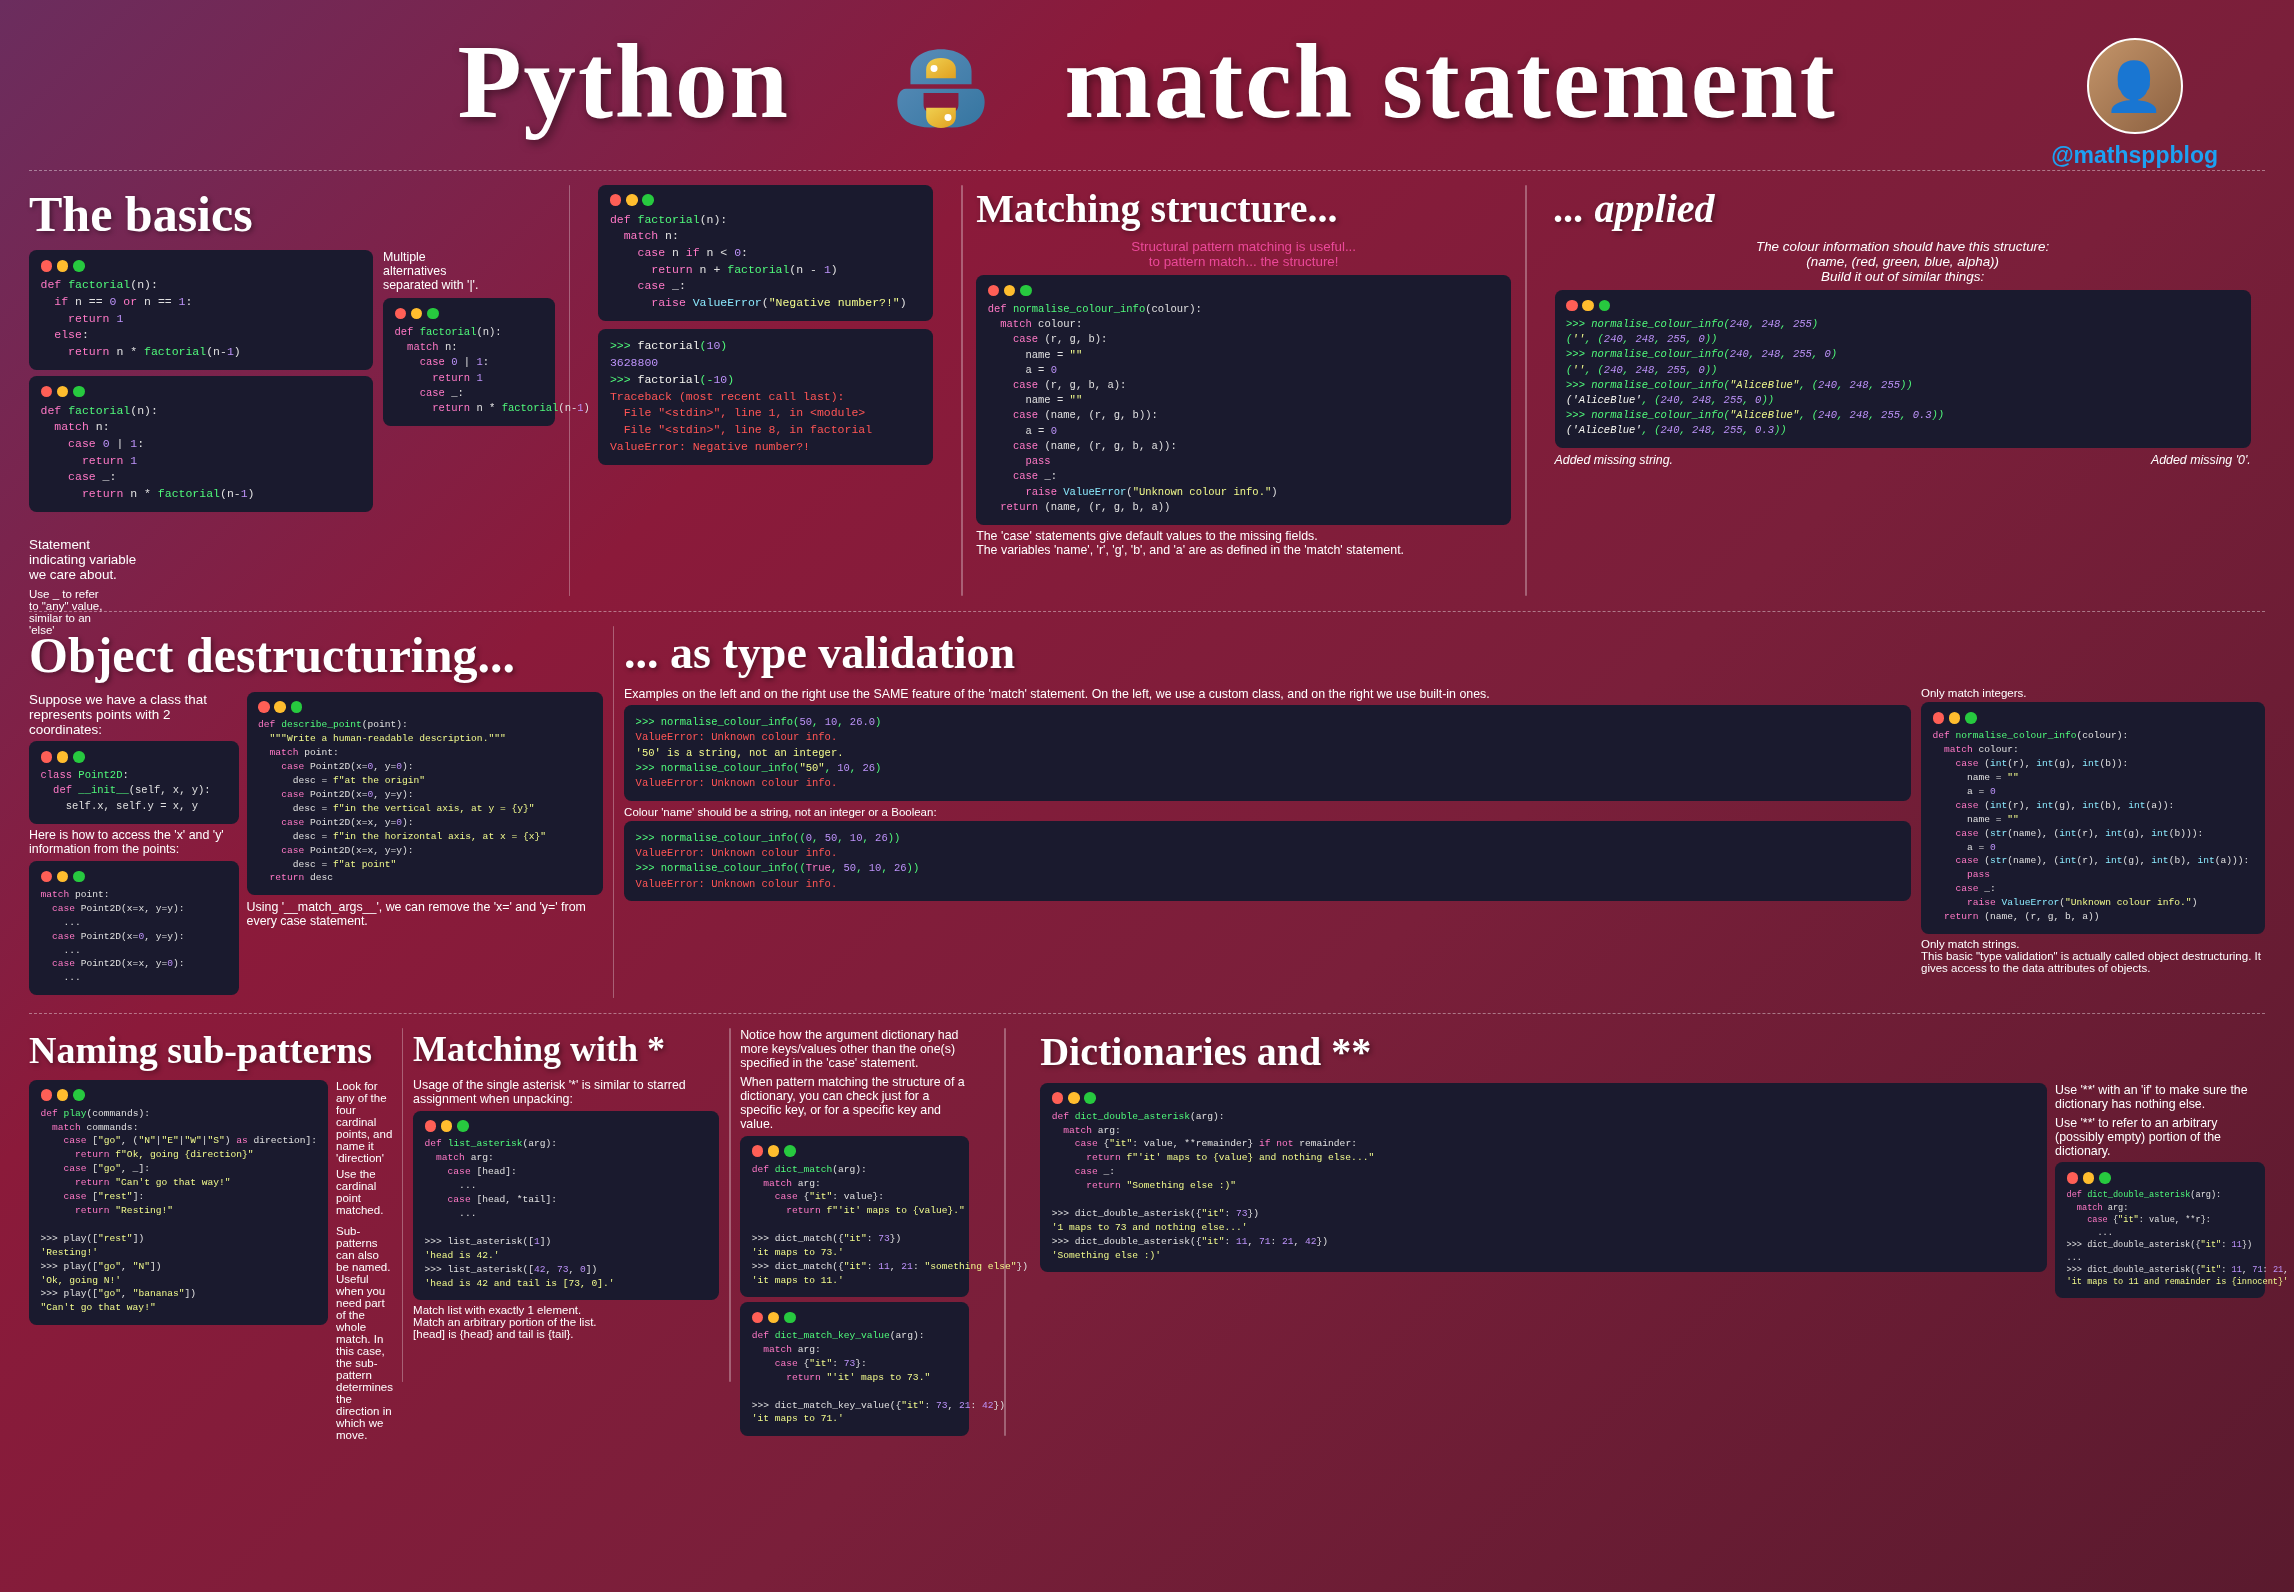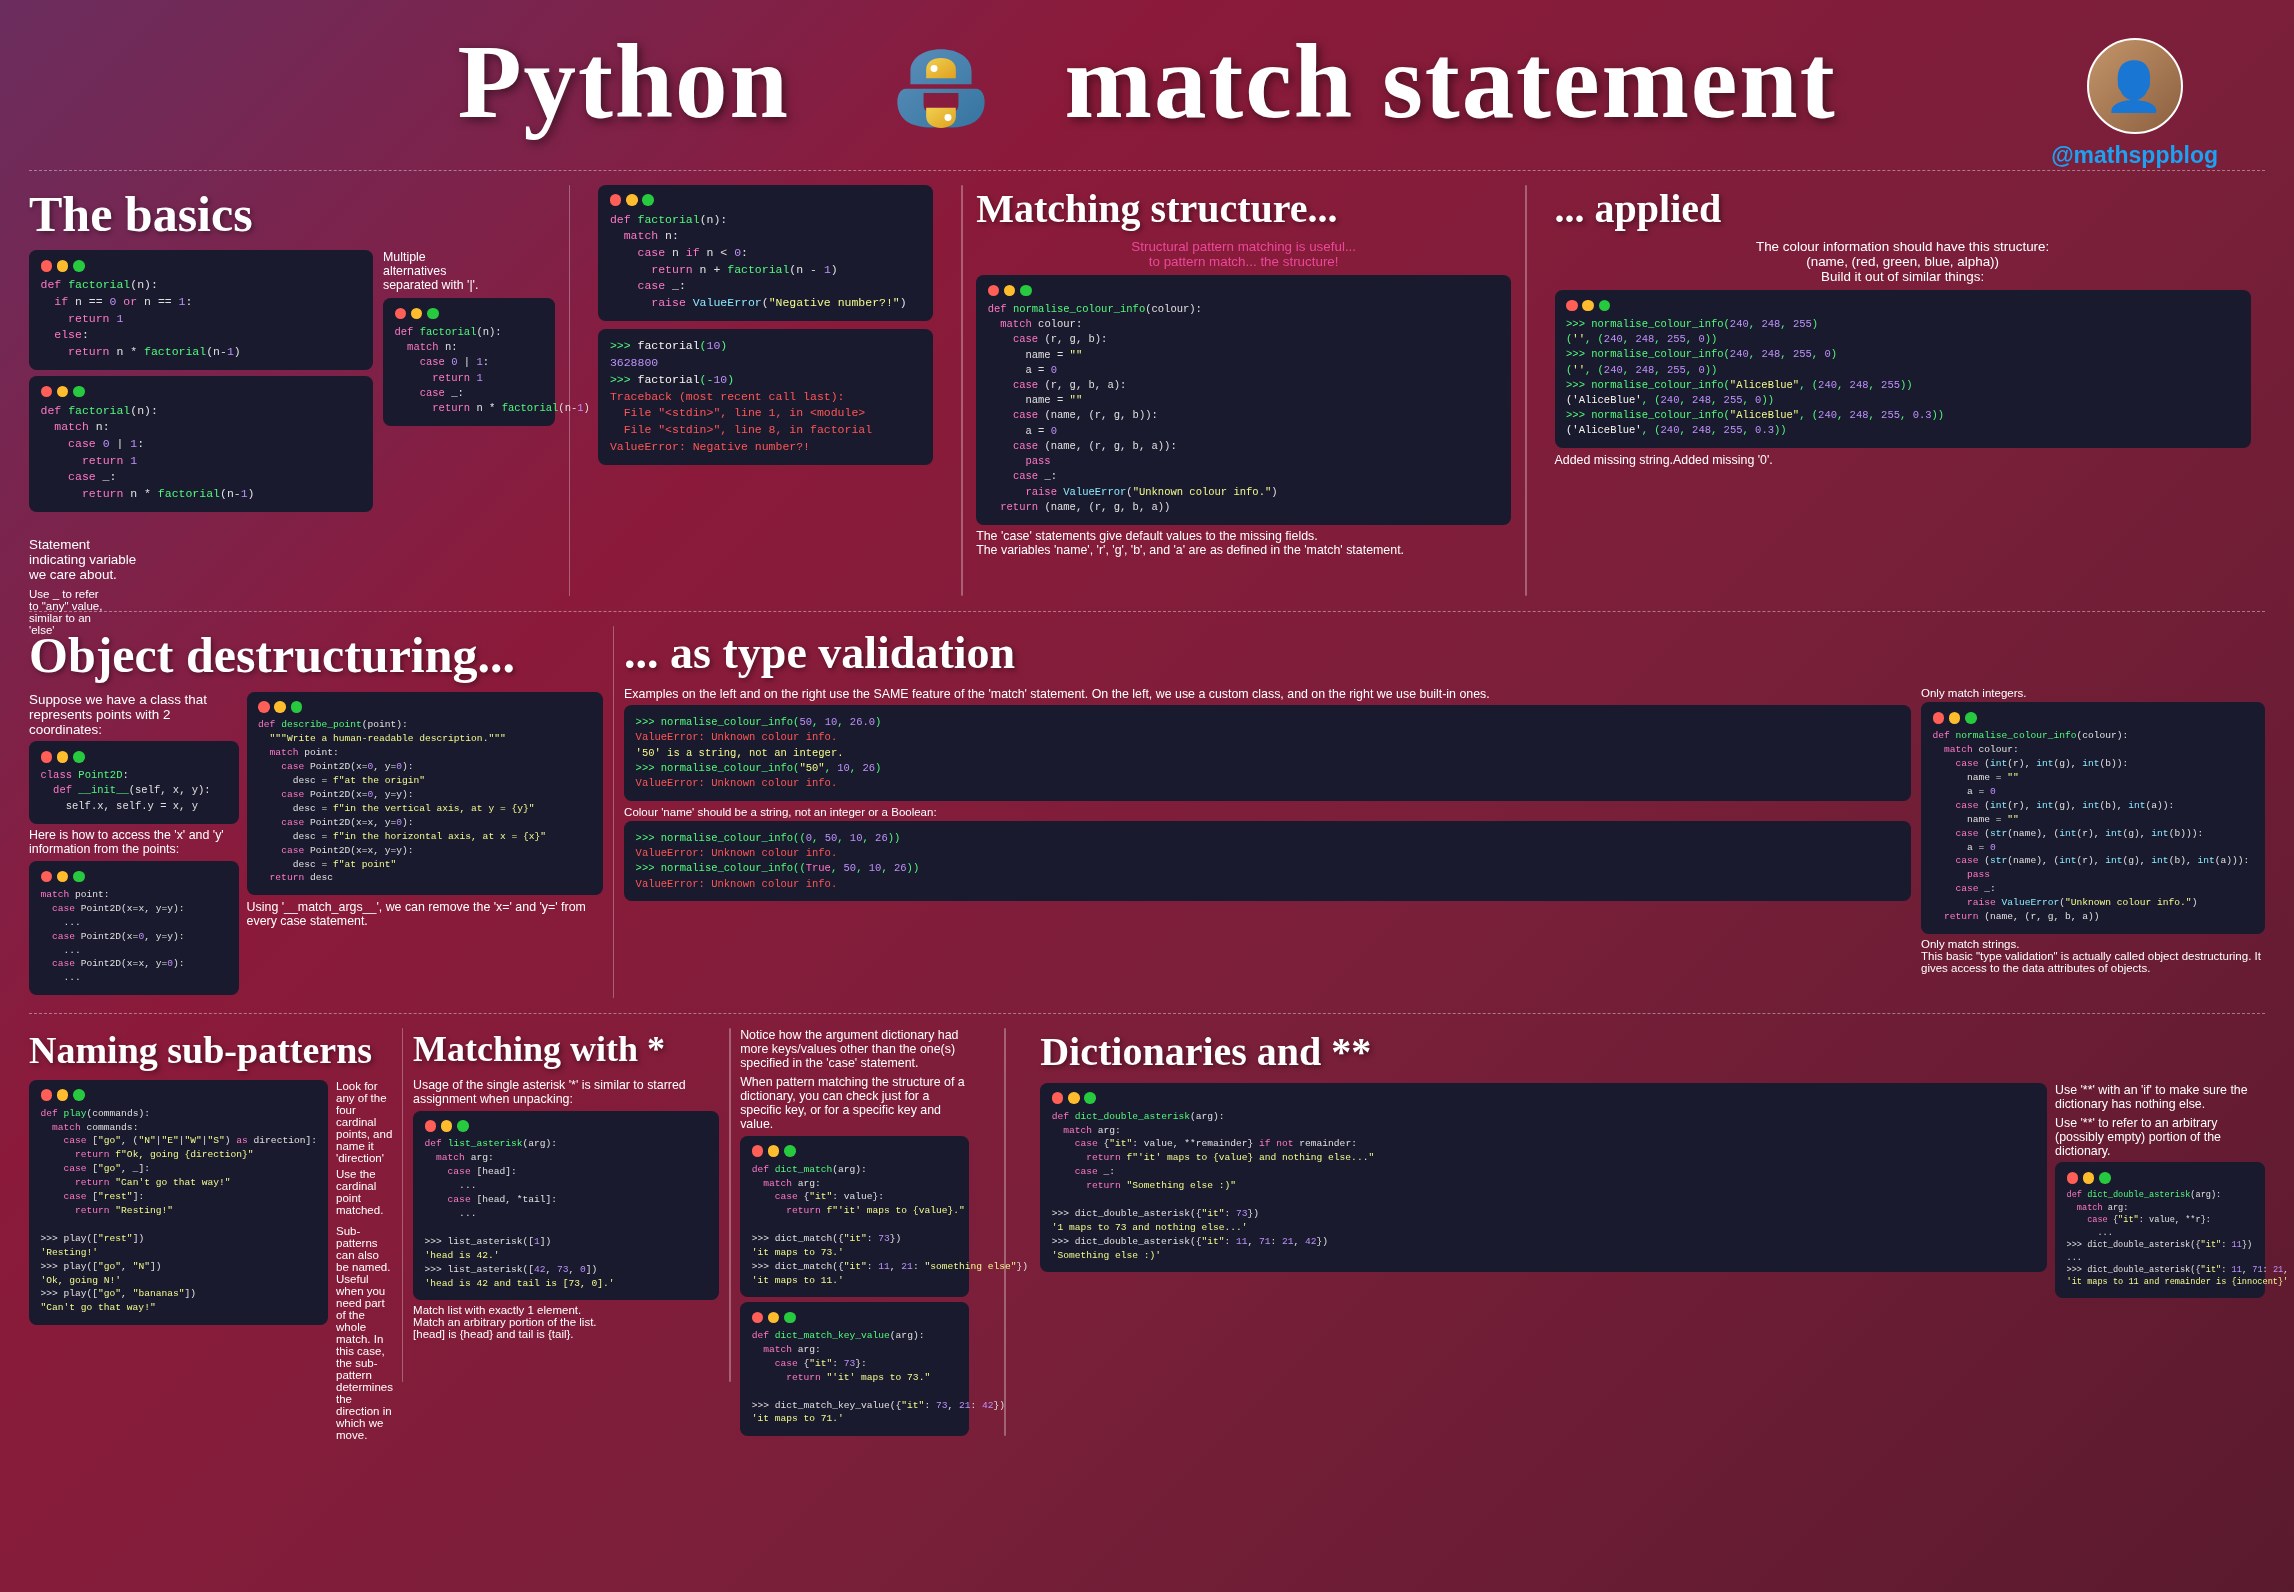--- a/index.html
+++ b/index.html
@@ -126,20 +126,21 @@
       flex-shrink: 0;
       padding: 0 14.3px;
     }
     .matching-structure-section {
       width: 535px;
       flex-shrink: 0;
     }
     .applied-section {
       flex: 1;
       padding: 0 14.3px;
+      font-style: italic;
     }
 
     
     .mid-row {
       display: flex;
       gap: 0;
       padding: 4.8px 29px;
       height: 382px;
     }
 
@@ -339,21 +340,21 @@
         </div>
       <pre style="font-size:10.5px; color:#50fa7b;">&gt;&gt;&gt; normalise_colour_info(<span class="num">240</span>, <span class="num">248</span>, <span class="num">255</span>)
 (<span class="str">''</span>, (<span class="num">240</span>, <span class="num">248</span>, <span class="num">255</span>, <span class="num">0</span>))
 &gt;&gt;&gt; normalise_colour_info(<span class="num">240</span>, <span class="num">248</span>, <span class="num">255</span>, <span class="num">0</span>)
 (<span class="str">''</span>, (<span class="num">240</span>, <span class="num">248</span>, <span class="num">255</span>, <span class="num">0</span>))
 &gt;&gt;&gt; normalise_colour_info(<span class="str">"AliceBlue"</span>, (<span class="num">240</span>, <span class="num">248</span>, <span class="num">255</span>))
 <span class="var">('AliceBlue'</span>, (<span class="num">240</span>, <span class="num">248</span>, <span class="num">255</span>, <span class="num">0</span>))
 &gt;&gt;&gt; normalise_colour_info(<span class="str">"AliceBlue"</span>, (<span class="num">240</span>, <span class="num">248</span>, <span class="num">255</span>, <span class="num">0.3</span>))
 <span class="var">('AliceBlue'</span>, (<span class="num">240</span>, <span class="num">248</span>, <span class="num">255</span>, <span class="num">0.3</span>))</pre>
     </div>
-    <div style="display:flex; justify-content:flex-start; margin-top:4.8px;">
+    <div style="display:flex; justify-content:space-between; margin-top:4.8px;">
       <div style="color:white; font-size:12.4px;">Added missing string.</div>
       <div style="color:white; font-size:12.4px;">Added missing '0'.</div>
     </div>
   </div>
 </div>
 
 <hr class="divider-h">
 
 <div class="mid-row">
 

